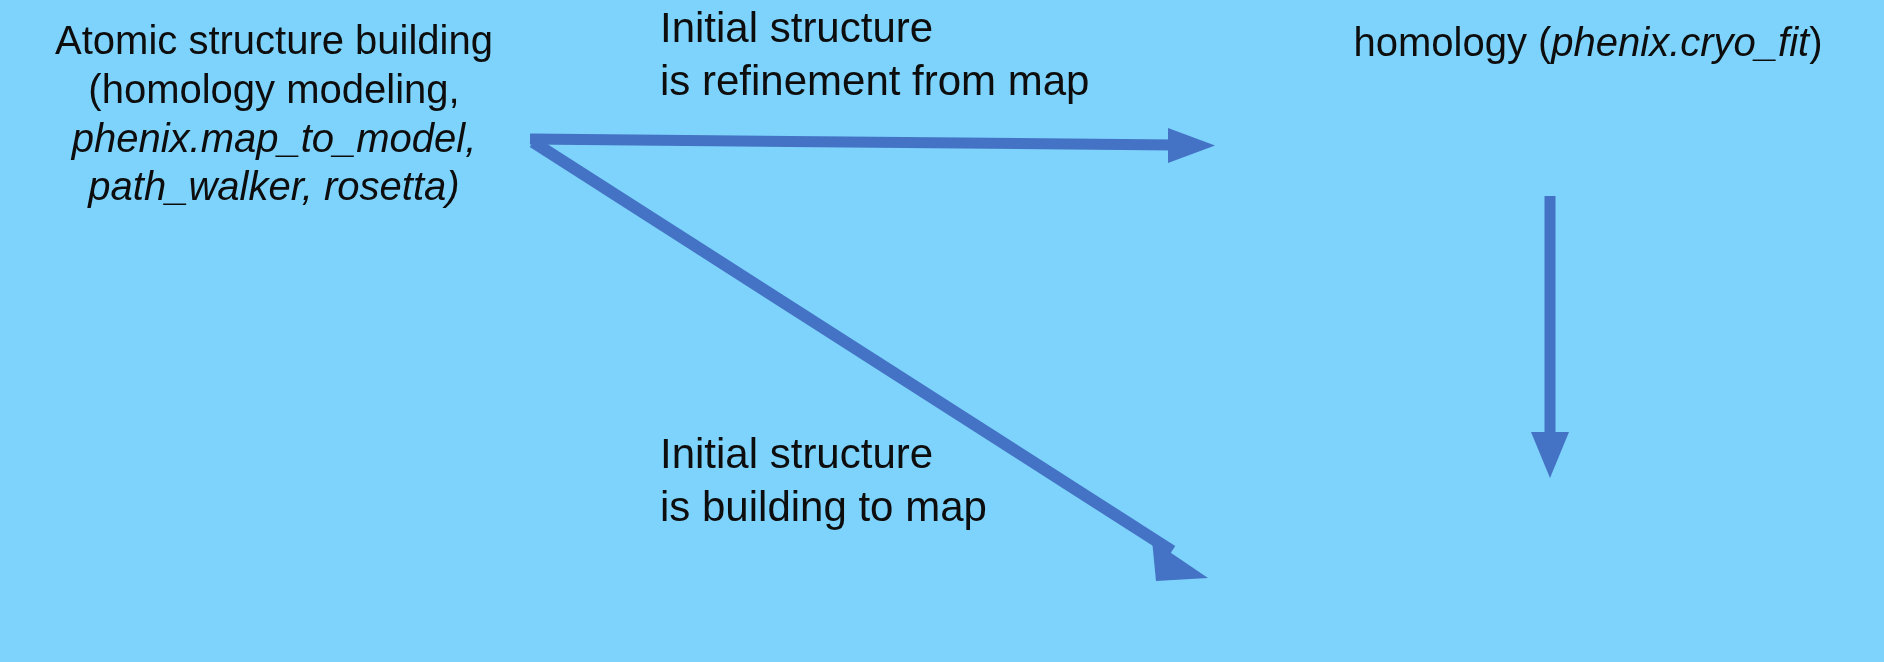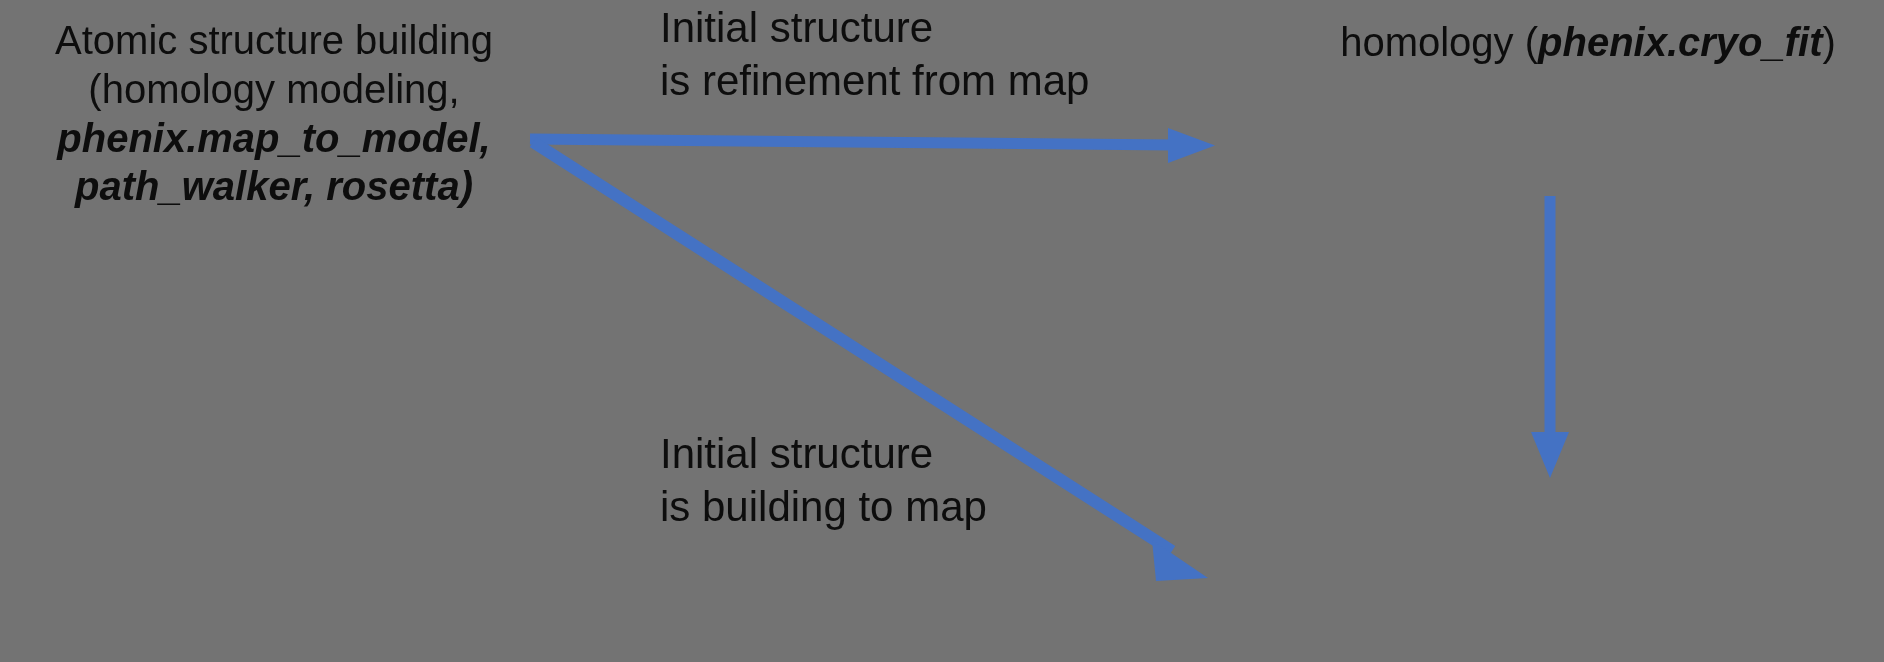--- a/index.html
+++ b/index.html
@@ -9,37 +9,36 @@
     background: #ffffff;
   }
   body {
     font-family: "Liberation Sans", "DejaVu Sans", sans-serif;
     color: #000000;
   }
   #canvas {
     position: relative;
     width: 1884px;
     height: 662px;
-    background: #737373;
+    background: #7dd3fc;
     overflow: hidden;
   }
   .node {
     position: absolute;
     text-align: center;
     font-size: 40px;
     line-height: 1.22;
     color: #0d0d0d;
     white-space: nowrap;
   }
   .node .ln {
     display: block;
   }
   .ital {
     font-style: italic;
-    font-weight: bold;
   }
   .edge-label {
     position: absolute;
     font-size: 42px;
     line-height: 1.25;
     color: #0d0d0d;
     text-align: left;
     white-space: nowrap;
   }
   .edge-label .ln {

